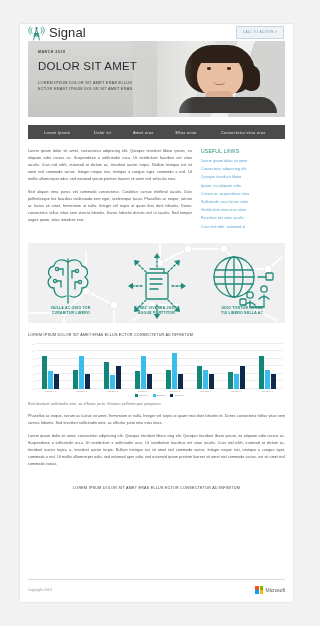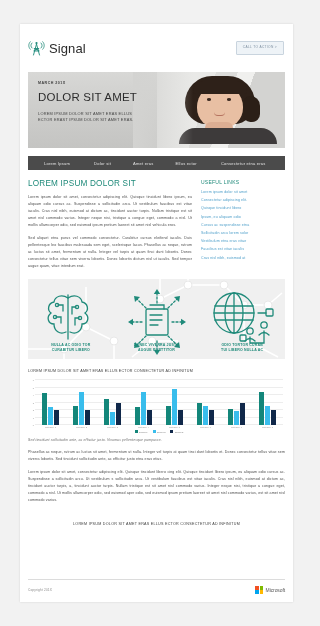--- a/index.html
+++ b/index.html
@@ -12,21 +12,21 @@
   .page {
     position: absolute;
     left: 20px; top: 24px;
     width: 273px; height: 578px;
     background: #ffffff;
     box-shadow: 0 0 2px rgba(0,0,0,0.13);
   }
 
   
   .masthead {
-    height: 48px;
+    height: 17px;
     display: flex; align-items: center;
     padding: 0 9px 0 8px;
     border-radius: 7px;
   }
   .logo { display: flex; align-items: center; gap: 4px; }
   .logo-icon { width: 17px; height: 16px; display: block; }
   .logo-text {
     font-size: 13px; color: #2b2b2b; letter-spacing: .1px;
   }
   .cta-btn {
@@ -259,21 +259,20 @@
   <div class="nav">
     <span class="nav-item">Lorem Ipsum</span>
     <span class="nav-item">Dolor sit</span>
     <span class="nav-item">Amet eras</span>
     <span class="nav-item">Ellus ector</span>
     <span class="nav-item">Consectetur etna eras</span>
   </div>
 
   <div class="content">
     <div class="col-main">
-      <div class="h2">LOREM IPSUM DOLOR SIT</div>
       <div class="para">Lorem ipsum dolor sit amet, consectetur adipiscing elit. Quisque tincidunt libero ipsum, eu aliquam odio cursus ac. Suspendisse a sollicitudin arcu. Ut vestibulum faucibus est vitae iaculis. Cras nisl nibh, euismod at dictum ac, tincidunt auctor turpis. Nullam tristique est sit amet nisl commodo varius. Integer neque nisi, tristique a congue eget, commodo a nisl. Ut mollis ullamcorper odio, sed euismod ipsum pretium laoreet sit amet nisl vehicula eros.</div>
       <div class="para">Sed aliquet etna purus vel commodo consectetur. Curabitur cursus eleifend iaculis. Duis pellentesque leo faucibus malesuada sem eget, scelerisque lacus. Phasellus ac neque, rutrum ac luctus sit amet, fermentum ut nulla. Integer vel turpis at quam finci dunt lobortis. Donec consectetur tellus vitae sem viverra lobortis. Donec lobortis dictum nisl ut iaculis. Sed tempor augue quam, vitae interdum erat.</div>
     </div>
     <div class="col-side">
       <div class="side-h">USEFUL LINKS</div>
       <a class="side-link">Lorem ipsum dolor sit amet</a>
       <a class="side-link">Consectetur adipiscing elit.</a>
       <a class="side-link">Quisque tincidunt libero</a>
       <a class="side-link">Ipsum, eu aliquam odio</a>
       <a class="side-link">Cursus ac suspendisse etna</a>

